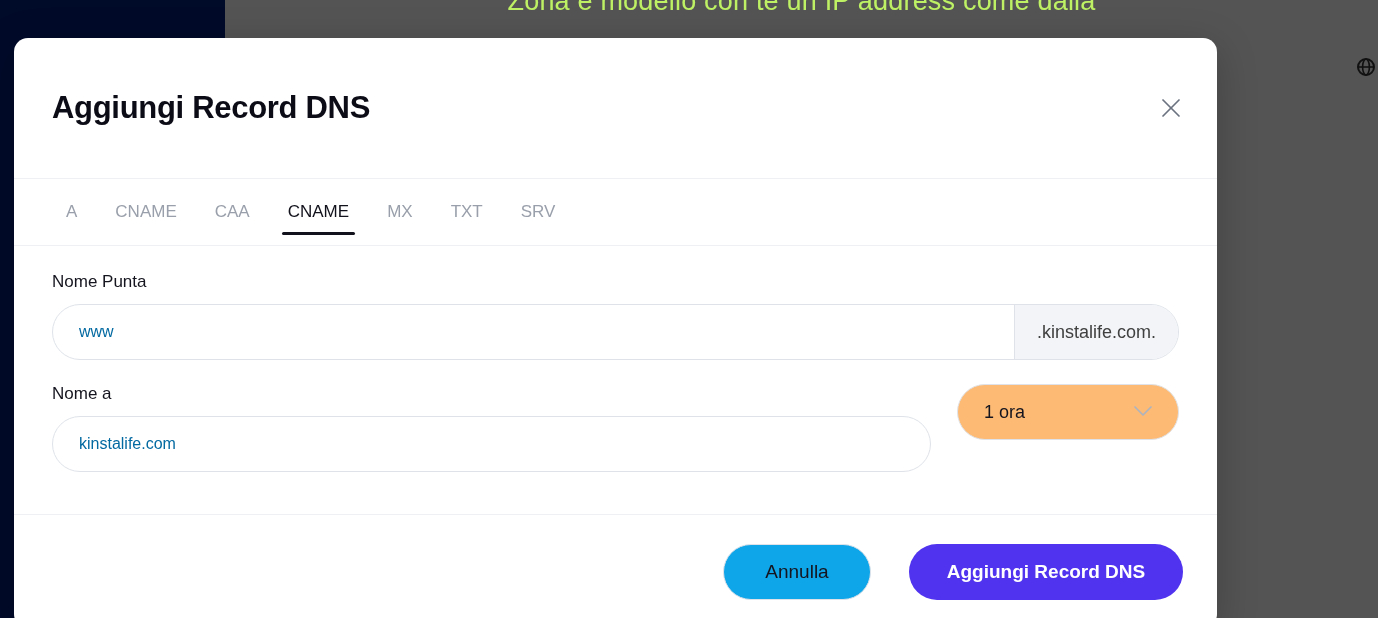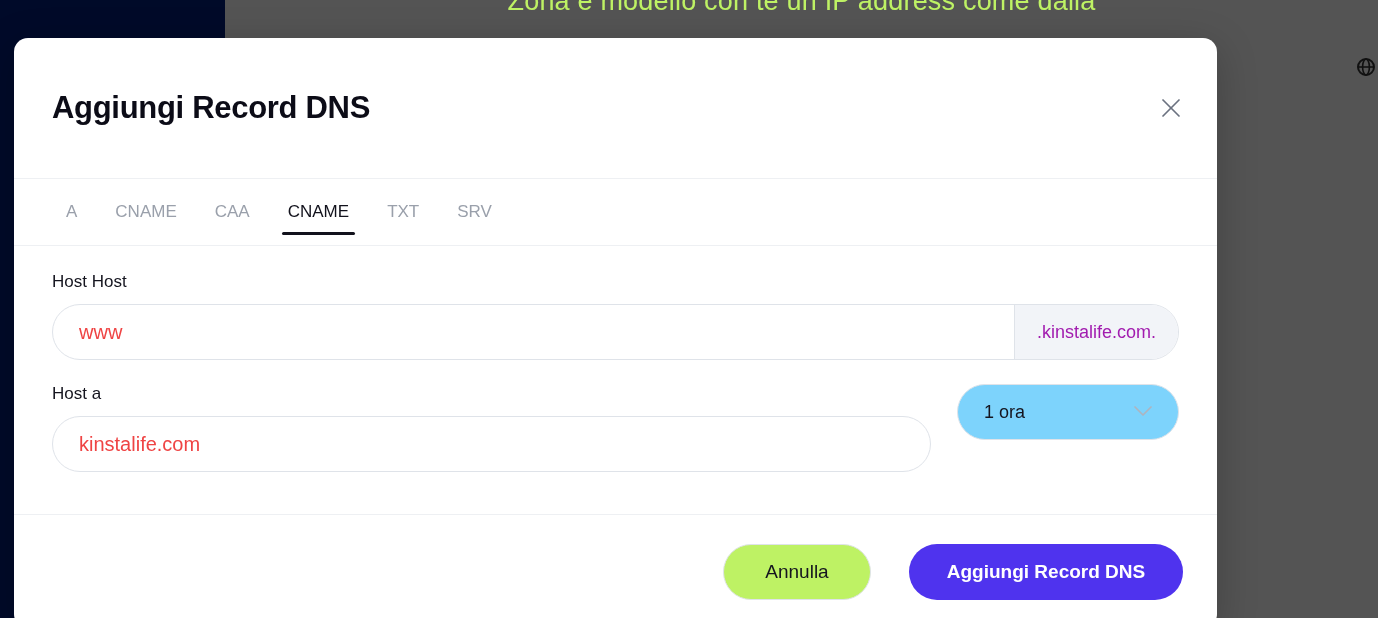--- a/index.html
+++ b/index.html
@@ -156,53 +156,53 @@
     border: 1px solid #dfe3e9;
     border-radius: 28px;
     overflow: hidden;
     background: #fff;
   }
   .text-input {
     flex: 1 1 auto;
     border: none;
     outline: none;
     padding: 0 26px;
-    font-size: 20px;
-    color: #ef4444;
+    font-size: 16px;
+    color: #0369a1;
     background: transparent;
     font-family: "Liberation Sans", sans-serif;
   }
   .input-suffix {
     flex: none;
     display: flex;
     align-items: center;
     padding: 0 22px;
     background: #f2f4f8;
     border-left: 1px solid #dfe3e9;
     font-size: 18px;
-    color: #a21caf;
+    color: #404040;
     white-space: nowrap;
   }
 
   .row-two {
     display: flex;
     gap: 26px;
     margin-top: 24px;
   }
   .col-grow { flex: 1 1 auto; min-width: 0; }
   .col-ttl  { flex: 0 0 222px; }
 
   .select-shell {
     position: relative;
     display: flex;
     align-items: center;
     height: 56px;
     border: 1px solid #dfe3e9;
     border-radius: 28px;
-    background: #7dd3fc;
+    background: #fdba74;
     padding: 0 26px;
     cursor: pointer;
   }
   .select-value {
     font-size: 18px;
     color: #15151f;
     flex: 1 1 auto;
   }
   .chevron { flex: none; display: block; }
 
@@ -224,21 +224,21 @@
     cursor: pointer;
     font-family: "Liberation Sans", sans-serif;
     display: inline-flex;
     align-items: center;
     justify-content: center;
     white-space: nowrap;
   }
   .btn-secondary {
     min-width: 148px;
     padding: 0 26px;
-    background: #bef264;
+    background: #0ea5e9;
     color: #15151f;
     border: 1px solid #dfe3e9;
   }
   .btn-primary {
     min-width: 274px;
     padding: 0 30px;
     background: #4f33ee;
     color: #ffffff;
     border: none;
     font-weight: 700;
@@ -275,35 +275,36 @@
           </svg>
         </span>
       </button>
     </div>
 
     <div id="tabs-bar">
       <button class="tab">A</button>
       <button class="tab">CNAME</button>
       <button class="tab">CAA</button>
       <button class="tab active">CNAME</button>
+      <button class="tab">MX</button>
       <button class="tab">TXT</button>
       <button class="tab">SRV</button>
     </div>
 
     <div id="modal-body">
 
-      <label class="field-label">Host Host</label>
+      <label class="field-label">Nome Punta</label>
       <div class="input-shell">
         <input class="text-input" type="text" value="www" style="">
         <div class="input-suffix">.kinstalife.com.</div>
       </div>
 
       <div class="row-two">
         <div class="col-grow">
-          <label class="field-label">Host a</label>
+          <label class="field-label">Nome a</label>
           <div class="input-shell">
             <input class="text-input" type="text" value="kinstalife.com" style="">
           </div>
         </div>
 
         <div class="col-ttl">
           <div class="select-shell">
             <span class="select-value">1 ora</span>
             <span class="chevron">
               <svg width="18" height="11" viewBox="0 0 18 11">

